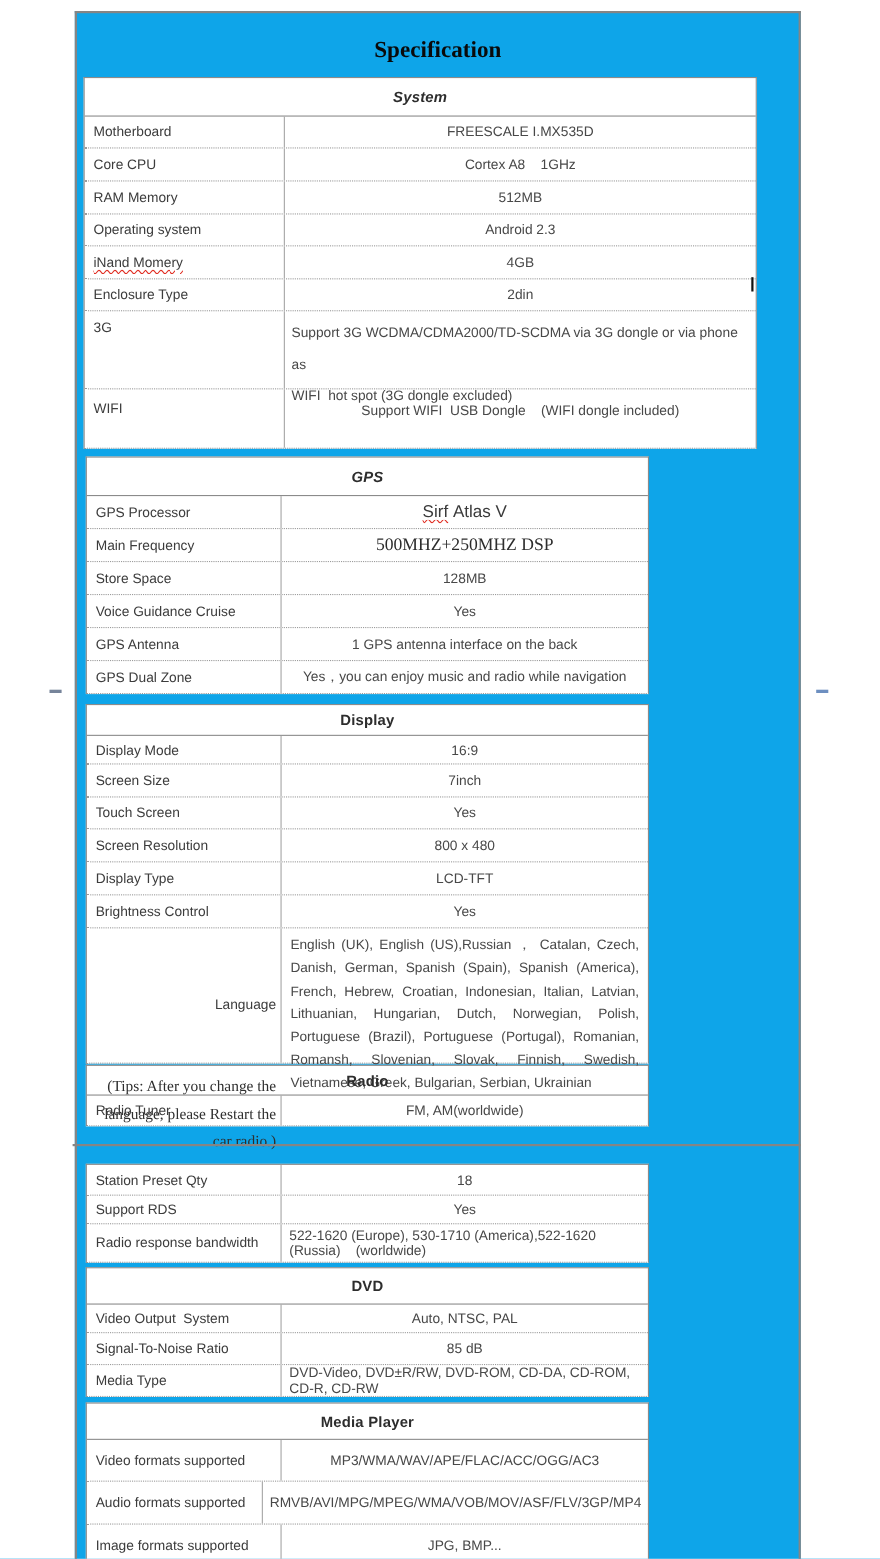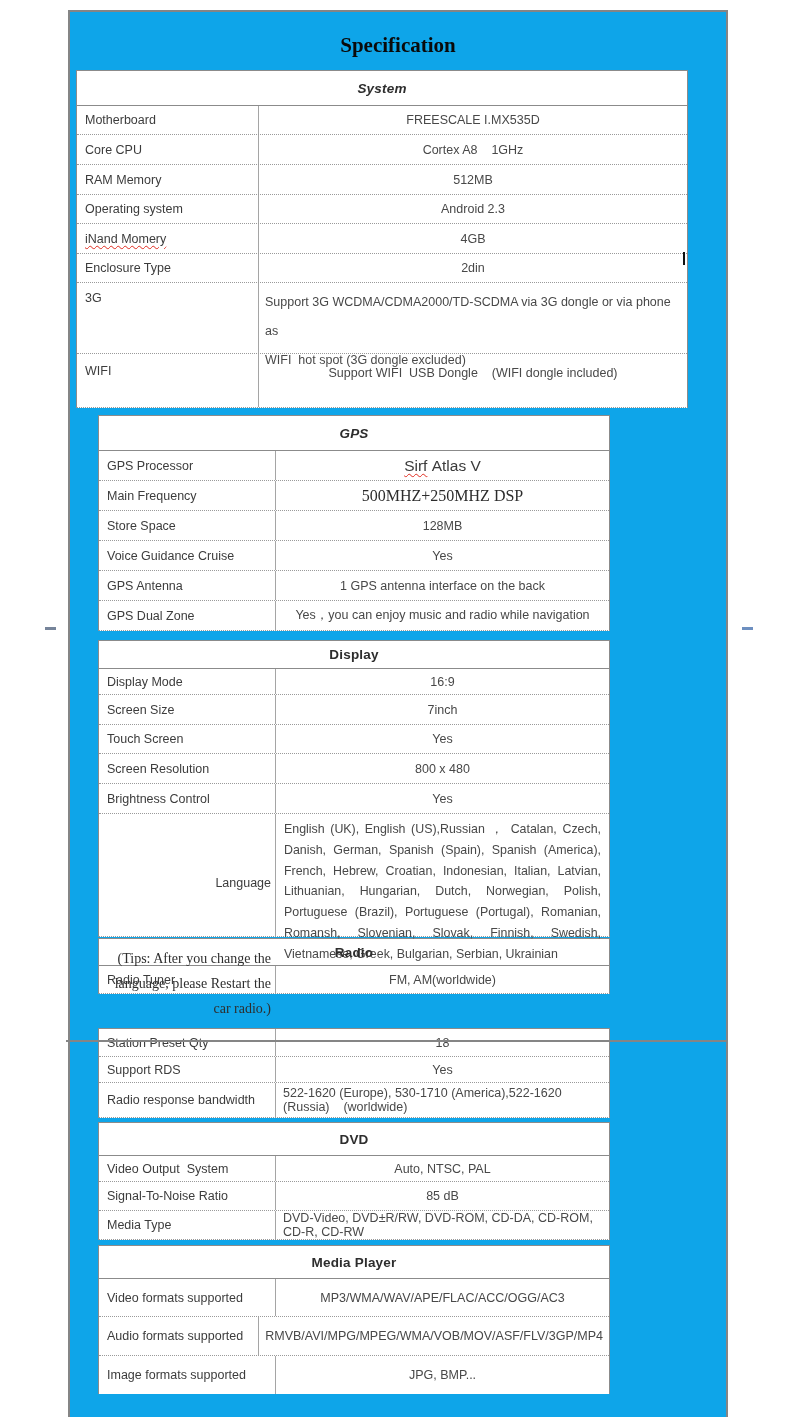--- a/index.html
+++ b/index.html
@@ -13,21 +13,21 @@
     overflow:hidden;background:#0ea5e9;
   }
   .doc-title{
     margin:20px 0 0 0;text-align:center;
     font-family:"Liberation Serif",serif;font-weight:700;font-size:21px;color:#0a0a0a;
     line-height:26px;
   }
   .tbl{
     box-sizing:border-box;background:#fff;
     border:1px solid #8b8b8b;border-bottom:1px dotted #9a9a9a;
-    width:512px;margin-left:28px;
+    width:512px;margin-left:8px;
   }
   .tbl.sys{width:612px;margin-left:6px;margin-top:12px;}
   .tbl.gps{margin-top:7px;}
   .tbl.disp{margin-top:9px;}
   .tbl.radio{margin-top:1px;}
   .tbl.cont{margin-top:34px;}
   .tbl.dvd{margin-top:4px;}
   .tbl.mp{margin-top:5px;border-bottom:none;}
   .hdr{
     display:flex;align-items:center;justify-content:center;box-sizing:border-box;
@@ -167,20 +167,24 @@
     </div>
     <div class="row r29">
       <div class="lbl">Touch Screen</div>
       <div class="val">Yes</div>
     </div>
     <div class="row r30">
       <div class="lbl">Screen Resolution</div>
       <div class="val">800 x 480</div>
     </div>
     <div class="row r30">
+      <div class="lbl">Display Type</div>
+      <div class="val">LCD-TFT</div>
+    </div>
+    <div class="row r30">
       <div class="lbl">Brightness Control</div>
       <div class="val">Yes</div>
     </div>
     <div class="row r122">
       <div class="lbl block">
         <span class="lang-word">Language</span>
         <span class="tips">(Tips: After you change the language, please Restart the car radio.)</span>
       </div>
       <div class="val just">English (UK), English (US),Russian ，  Catalan, Czech, Danish, German, Spanish (Spain), Spanish (America), French, Hebrew, Croatian, Indonesian, Italian, Latvian, Lithuanian, Hungarian, Dutch, Norwegian, Polish, Portuguese (Brazil), Portuguese (Portugal), Romanian, Romansh, Slovenian, Slovak, Finnish, Swedish, Vietnamese, Greek, Bulgarian, Serbian, Ukrainian</div>
     </div>

